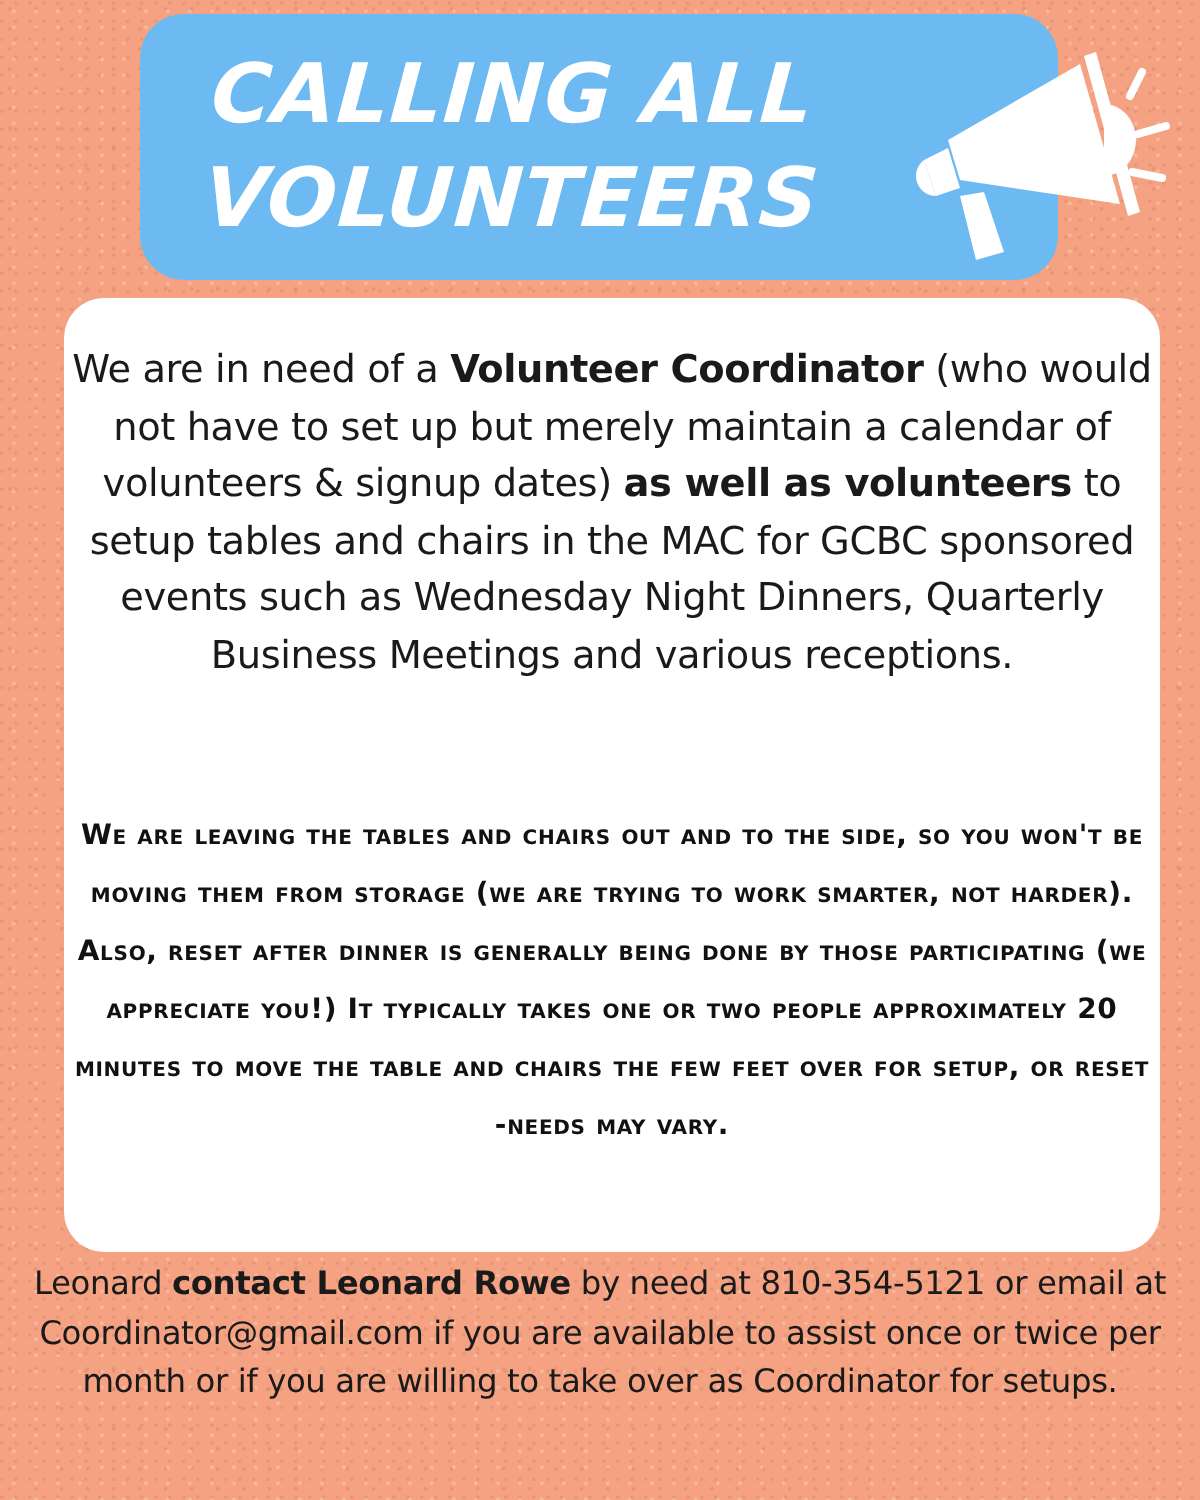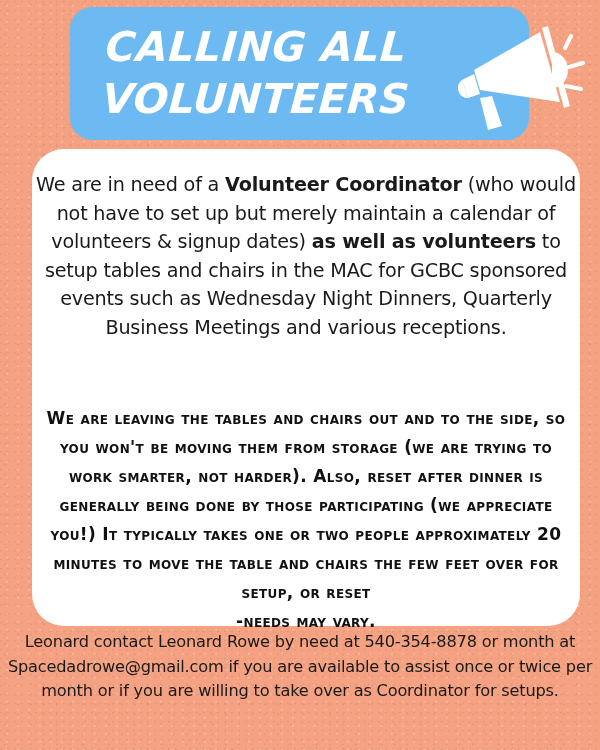--- a/index.html
+++ b/index.html
@@ -21,43 +21,43 @@
     position: absolute; left: 34px; top: 14px; margin: 0;
     color: #ffffff; font-family: "DejaVu Sans", sans-serif;
     font-weight: bold; font-style: italic; font-size: 41px; line-height: 52px;
     letter-spacing: 0.5px; transform: skewX(-4deg);
   }
   .megaphone {
     position: absolute; left: 452px; top: 22px; width: 140px; height: 110px;
   }
   .card {
     position: absolute; left: 32px; top: 149px; width: 548px; height: 477px;
-    background: #ffffff; border-radius: 32px;
+    background: #ffffff; border-radius: 20px;
   }
   .intro {
     position: absolute; left: 0; top: 22px; width: 548px; margin: 0;
     text-align: center; color: #1a1a1a;
     font-family: "DejaVu Sans", sans-serif; font-size: 19.2px; line-height: 28.6px;
     letter-spacing: -0.2px;
   }
   .intro b { font-weight: bold; }
   .details {
     position: absolute; left: 4px; top: 255px; width: 540px; margin: 0;
     text-align: center; color: #111;
     font-family: "DejaVu Sans", sans-serif; font-weight: bold;
-    font-variant: small-caps; font-size: 17px; line-height: 29px;
+    font-variant: small-caps; font-size: 14px; line-height: 29px;
     letter-spacing: 0.35px;
   }
   .contact {
     position: absolute; left: 0; top: 630px; width: 600px; margin: 0;
     text-align: center; color: #1a1a1a;
     font-family: "DejaVu Sans", sans-serif; font-size: 16.2px; line-height: 24.6px;
     letter-spacing: -0.2px;
   }
-  .contact b { font-weight: normal; }
+  .contact b { font-weight: bold; }
 </style>
 </head>
 <body>
 
 <div class="banner">
   <h1 class="banner-title"><span>CALLING ALL</span><br><span>VOLUNTEERS</span></h1>
 </div>
 
 <svg class="megaphone" viewBox="0 0 140 110" xmlns="http://www.w3.org/2000/svg">
 
@@ -76,13 +76,13 @@
 
   <polygon points="28,76 40,74 50,104 36,108" fill="#ffffff"></polygon>
 </svg>
 
 <div class="card">
   <p class="intro"><span>We are in need of a </span><b>Volunteer Coordinator</b><span> (who would not have to set up but merely maintain a calendar of volunteers &amp; signup dates) </span><b>as well as volunteers</b><span> to setup tables and chairs in the MAC for GCBC sponsored events such as Wednesday Night Dinners, Quarterly Business Meetings and various receptions.</span></p>
 
   <p class="details"><span>We are leaving the tables and chairs out and to the side, so you won't be moving them from storage (we are trying to work smarter, not harder). Also, reset after dinner is generally being done by those participating (we appreciate you!) It typically takes one or two people approximately 20 minutes to move the table and chairs the few feet over for setup, or reset</span><br><span>-needs may vary.</span></p>
 </div>
 
-<p class="contact"><span>Leonard </span><b>contact Leonard Rowe</b><span> by need at </span><span>540-354-8878</span><span> or month at </span><span>Spacedadrowe@gmail.com</span><span> if you are available to assist once or twice per month or if you are willing to take over as Coordinator for setups.</span></p>
+<p class="contact"><span>Leonard </span><b>contact Leonard Rowe</b><span> by need at </span><span>810-354-5121</span><span> or email at </span><span>Coordinator@gmail.com</span><span> if you are available to assist once or twice per month or if you are willing to take over as Coordinator for setups.</span></p>
 
 </body></html>

